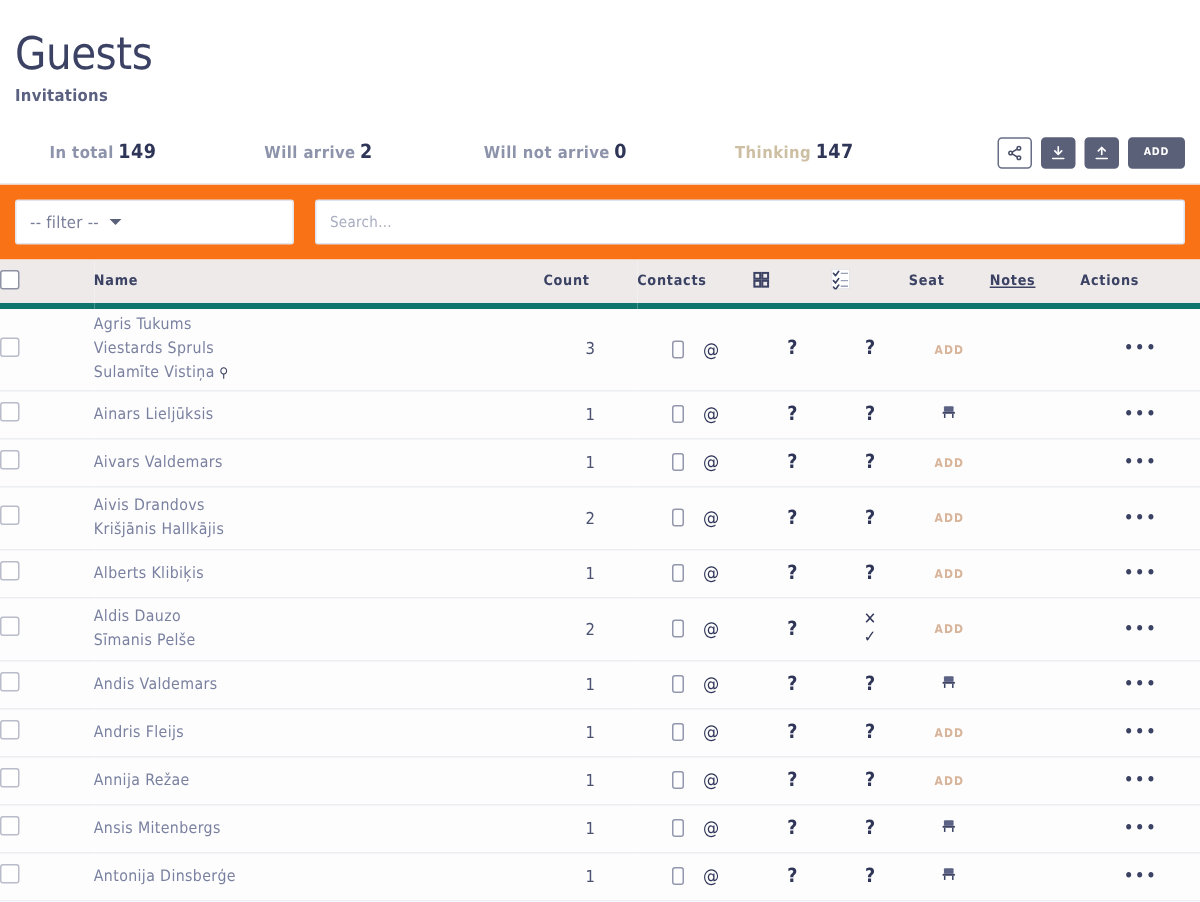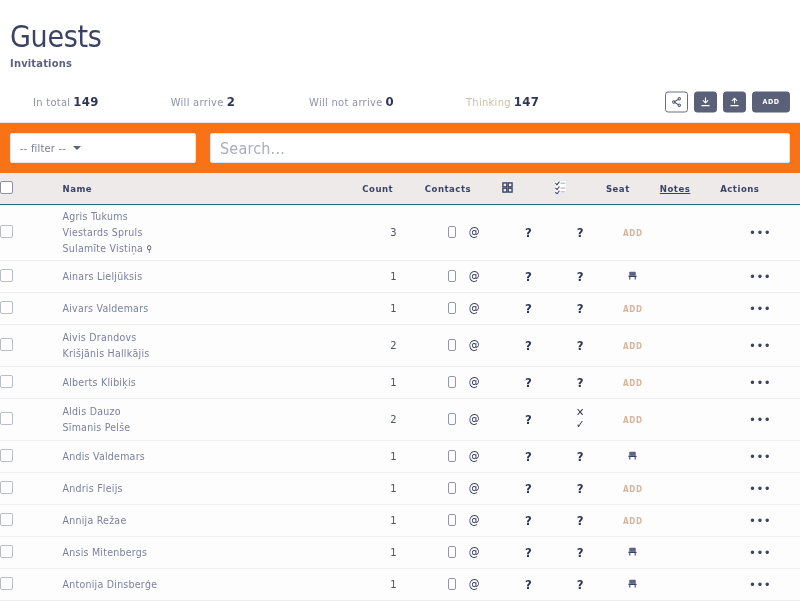--- a/index.html
+++ b/index.html
@@ -42,21 +42,21 @@
     border-bottom: 1px solid #e9e9ee;
     display: flex;
     align-items: center;
   }
   .stat {
     font-size: 11px;
     font-weight: 700;
     letter-spacing: 0.3px;
     white-space: nowrap;
   }
-  .stat .lbl { color: #8d93ab; font-weight: 400; }
+  .stat .lbl { color: #8d93ab; font-weight: 700; }
   .stat .num { color: #2f3557; font-weight: 700; font-size: 13px; margin-left: 3px; }
   .stat-total    { margin-left: 33px; }
   .stat-arrive   { margin-left: 72px; }
   .stat-notarrive{ margin-left: 74px; }
   .stat-thinking { margin-left: 72px; }
   .stat-thinking .lbl { color: #cdbfa3; }
 
   .actions-top {
     position: absolute;
     right: 10px; top: 50%;
@@ -109,42 +109,42 @@
     border-left: 4px solid transparent;
     border-right: 4px solid transparent;
     border-top: 4px solid #5b6079;
   }
   .search-input {
     flex: 1;
     height: 30px;
     border: 1px solid #dfe3f0;
     border-radius: 2px;
     background: #fff;
-    font-size: 16px;
+    font-size: 10px;
     color: #9aa0b5;
     padding: 0 9px;
     outline: none;
     font-family: inherit;
     letter-spacing: 0.2px;
   }
   .search-input::placeholder { color: #a8adc0; }
 
   
   .table { width: 100%; border-collapse: collapse; table-layout: fixed; }
   .table thead th {
     background: #eeeaea;
     font-size: 9.5px;
     font-weight: 700;
     color: #3b4263;
     letter-spacing: 0.5px;
     text-align: left;
     height: 31px;
     padding: 0;
     vertical-align: middle;
-    border-bottom: 1px solid #0f766e;
+    border-bottom: 4px solid #0f766e;
   }
   .table tbody td {
     font-size: 10.5px;
     color: #6b7192;
     padding: 0;
     vertical-align: middle;
     border-bottom: 1px solid #eceef2;
     background: #fdfdfd;
   }
   tr.row-tall td { height: 56px; }

